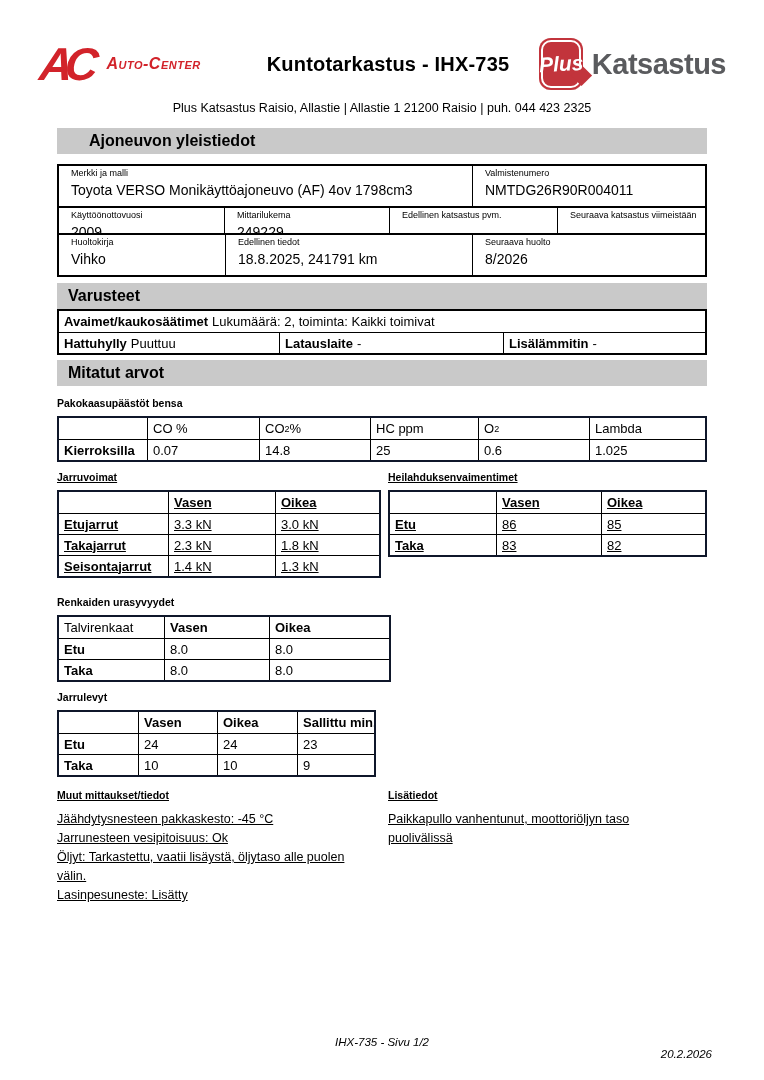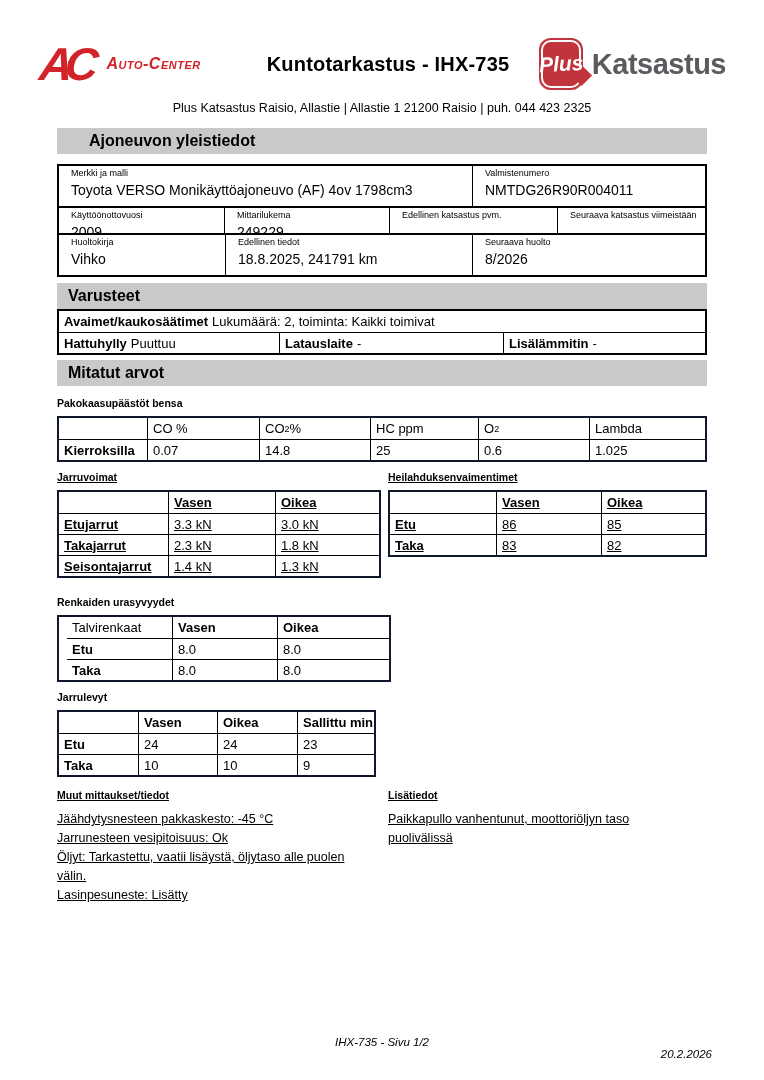--- a/index.html
+++ b/index.html
@@ -65,21 +65,21 @@
   .gap-emis-table { margin-top: 7px; }
   .t-emis .c1 { width: 89px; } .t-emis .c2 { width: 112px; } .t-emis .c3 { width: 111px; }
   .t-emis .c4 { width: 108px; } .t-emis .c5 { width: 111px; }
   .twocol { display: flex; justify-content: space-between; width: 650px; text-decoration: underline; }
   .twocol.meas { margin-top: 9px; }
   .col-l { width: 324px; } .col-r { width: 319px; }
   .col-l .mtable, .col-r .mtable { margin-top: 7px; }
   .t-brakes .c1 { width: 110px; } .t-brakes .c2 { width: 107px; }
   .t-damp .c1 { width: 107px; } .t-damp .c2 { width: 105px; }
   .blk-tires { margin-top: 18px; width: 334px; }
-  .t-tires { margin-top: 7px; padding-left: 8px; }
+  .t-tires { margin-top: 7px; }
   .t-tires .c1 { width: 106px; } .t-tires .c2 { width: 105px; }
   .blk-discs { margin-top: 9px; width: 319px; }
   .t-discs { margin-top: 7px; }
   .t-discs .c1 { width: 80px; } .t-discs .c2 { width: 79px; } .t-discs .c3 { width: 80px; }
   .twocol.notes { margin-top: 12px; }
   .notes-body { margin-top: 9px; font-size: 12.5px; line-height: 19px; }
   .notes-body .line { white-space: nowrap; }
   
   .footer { position: absolute; top: 1036px; left: 0; width: 100%;
             font-style: italic; font-size: 11.5px; }

